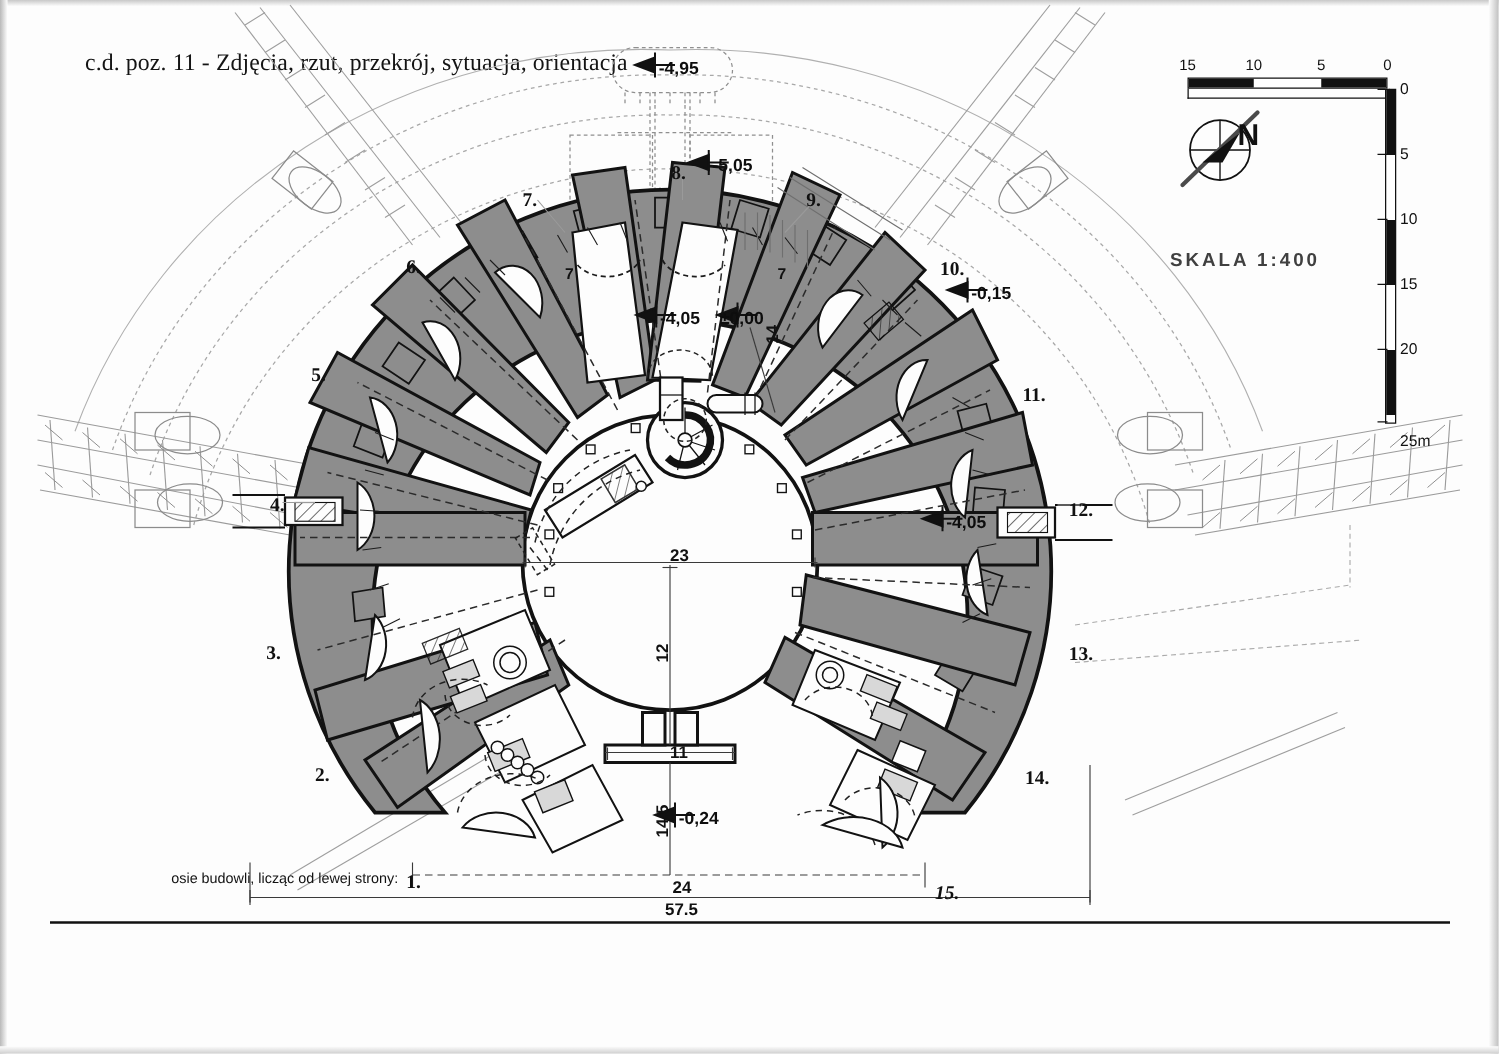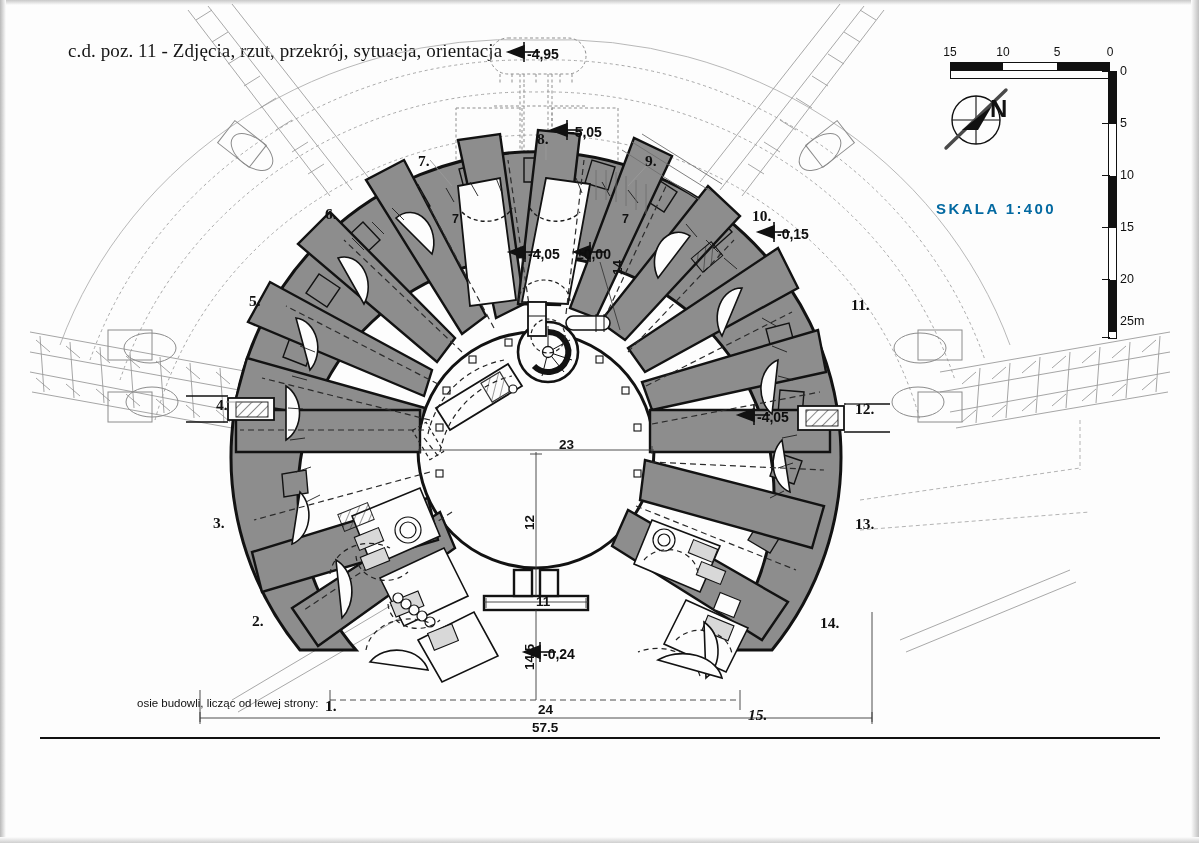--- a/index.html
+++ b/index.html
@@ -34,21 +34,21 @@
   .vbar{position:absolute;left:178px;top:26px;width:9px;height:268px;
       border:1px solid #111;box-sizing:border-box;background:#fff;}
   .vbar i{position:absolute;left:0;width:100%;background:#111;display:block;}
   .vbar-labels{position:absolute;left:190px;top:20px;width:50px;height:280px;}
   .vbar-labels span{position:absolute;font-size:12.5px;font-family:"Liberation Sans",sans-serif;
       color:#111;transform:translateY(-50%);}
   .vtick{position:absolute;left:172px;width:8px;height:1px;background:#111;}
   #north-letter{position:absolute;left:60px;top:50px;font-size:24px;font-weight:bold;
       font-family:"Liberation Sans",sans-serif;color:#111;}
   #skala-label{position:absolute;left:6px;top:155px;font-size:15px;letter-spacing:2.4px;
-      font-family:"Liberation Sans",sans-serif;color:#0369a1;font-weight:bold;}
+      font-family:"Liberation Sans",sans-serif;color:#404040;font-weight:bold;}
 
   
   #plan{position:absolute;left:0;top:0;width:1199px;height:843px;}
 
   
   .elev{position:absolute;font-size:14px;font-family:"Liberation Sans",sans-serif;
       color:#0d0d0d;white-space:nowrap;font-weight:600;}
   .axnum{position:absolute;font-size:15.5px;color:#111;font-weight:bold;
       font-family:"Liberation Serif",serif;}
   .dimnum{position:absolute;font-size:13.5px;font-family:"Liberation Sans",sans-serif;
@@ -553,55 +553,55 @@
     <div class="vtick" style="top:130px"></div>
     <div class="vtick" style="top:182px"></div>
     <div class="vtick" style="top:234px"></div>
     <div class="vtick" style="top:292px"></div>
     <div class="vbar-labels">
       <span style="top:6px">0</span>
       <span style="top:58px">5</span>
       <span style="top:110px">10</span>
       <span style="top:162px">15</span>
       <span style="top:214px">20</span>
-      <span style="top:256px">25m</span>
+      <span style="top:288px">25m</span>
     </div>
 
     <div id="north-letter">N</div>
     <div id="skala-label">SKALA 1:400</div>
   </div>
 
   <div id="anno-axis">
       <div class="axnum" style="left: 325px; top: 697px;">1.</div>
       <div class="axnum" style="left: 252px; top: 612px;">2.</div>
       <div class="axnum" style="left: 213px; top: 514px;">3.</div>
       <div class="axnum" style="left: 216px; top: 396px;">4.</div>
       <div class="axnum" style="left: 249px; top: 292px;">5.</div>
       <div class="axnum" style="left: 325px; top: 205px;">6.</div>
       <div class="axnum" style="left: 418px; top: 152px;">7.</div>
       <div class="axnum" style="left: 537px; top: 130px;">8.</div>
       <div class="axnum" style="left: 645px; top: 152px;">9.</div>
       <div class="axnum" style="left: 752px; top: 207px;">10.</div>
-      <div class="axnum" style="left: 818px; top: 296px; margin-left: 33px;">11.</div>
+      <div class="axnum" style="left: 818px; top: 308px;">11.</div>
       <div class="axnum" style="left: 855px; top: 400px;">12.</div>
       <div class="axnum" style="left: 855px; top: 515px;">13.</div>
       <div class="axnum" style="left: 820px; top: 614px;">14.</div>
       <div class="axnum" style="left: 748px; top: 706px; font-style: italic;">15.</div>
     </div>
   <div id="anno-elev">
       <div class="elev" style="left: 527px; top: 46px;">-4,95</div>
       <div class="elev" style="left: 570px; top: 124px;">-5,05</div>
       <div class="elev" style="left: 528px; top: 246px;">-4,05</div>
       <div class="elev" style="left: 576px; top: 246px;">±0,00</div>
       <div class="elev" style="left: 777px; top: 226px;">-0,15</div>
       <div class="elev" style="left: 757px; top: 409px;">-4,05</div>
       <div class="elev" style="left: 543px; top: 646px;">-0,24</div>
     </div>
   <div id="anno-dim">
-      <div class="dimnum" style="left: 559px; top: 437px;">23</div>
+      <div class="dimnum" style="left: 536px; top: 437px;">23</div>
       <div class="dimnum" style="left: 536px; top: 594px;">11</div>
       <div class="dimnum" style="left: 538px; top: 702px;">24</div>
       <div class="dimnum" style="left: 532px; top: 720px;">57.5</div>
       <div class="dimnum vert" style="left: 522px; top: 530px;">12</div>
       <div class="dimnum vert" style="left: 522px; top: 670px;">14.5</div>
       <div class="dimnum vert" style="left: 610px; top: 275px;">14</div>
     </div>
   <div id="anno-room">
       <div class="roomnum" style="left: 452px; top: 212px;">7</div>
       <div class="roomnum" style="left: 622px; top: 212px;">7</div>

